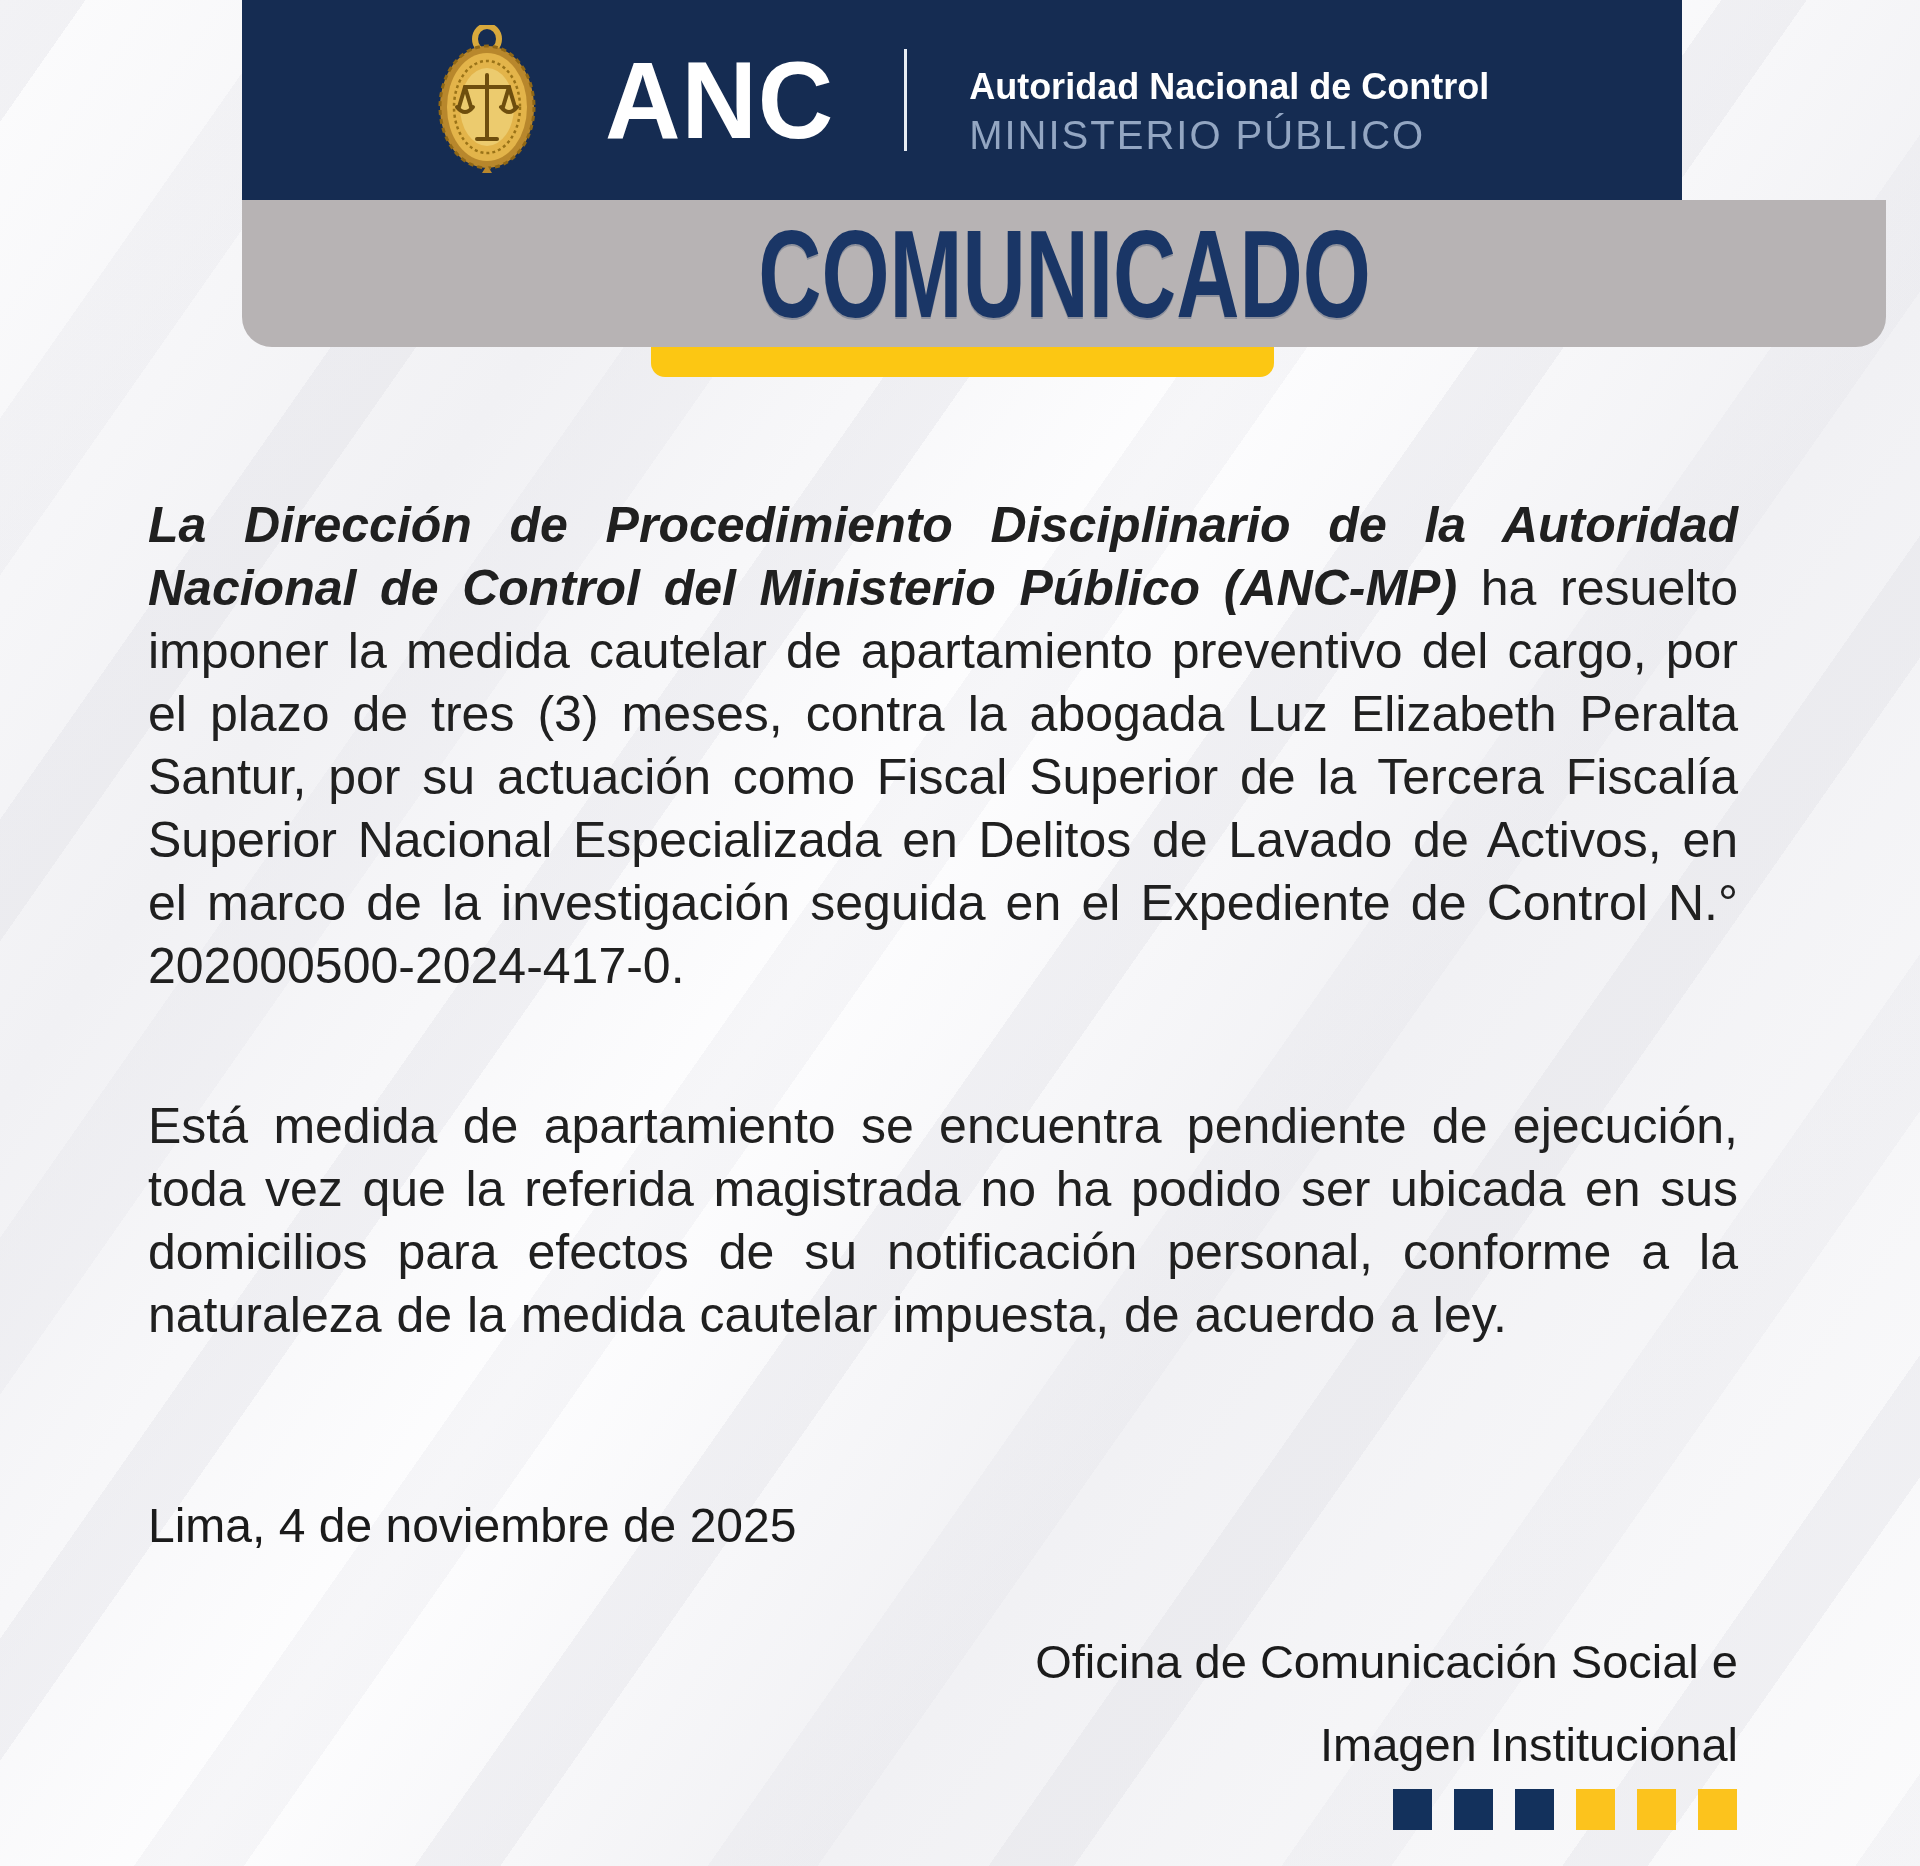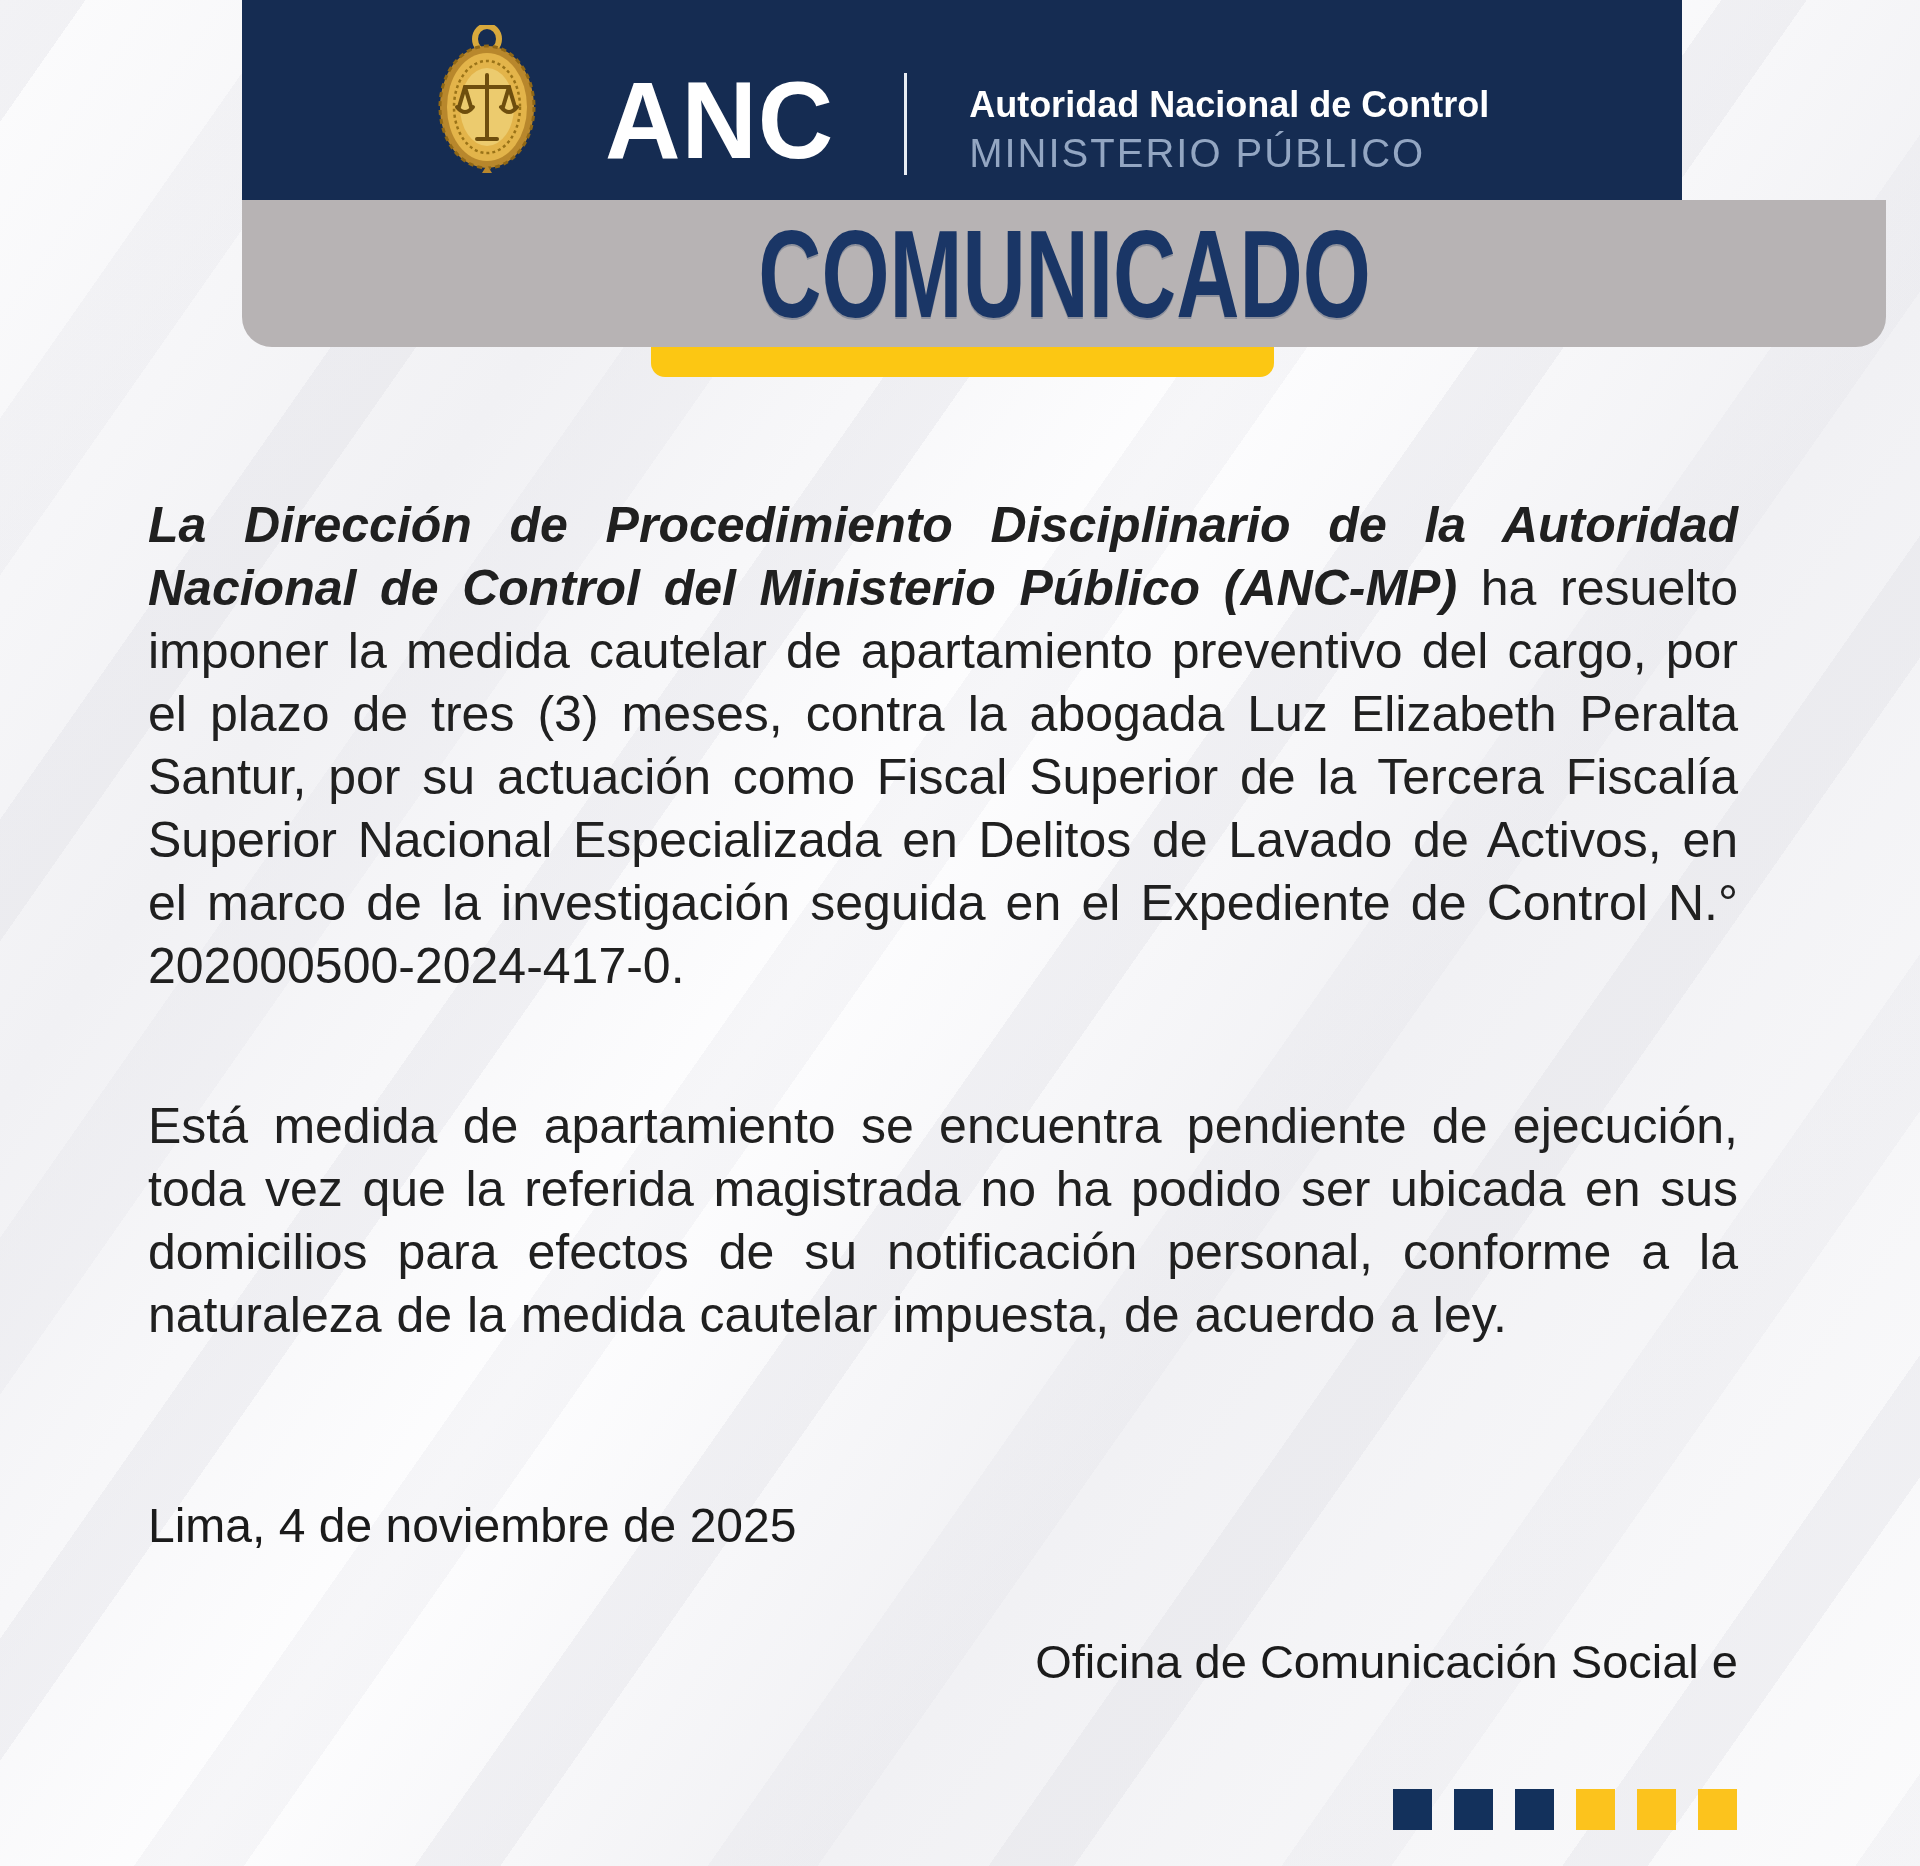--- a/index.html
+++ b/index.html
@@ -17,21 +17,21 @@
         rgba(255,255,255,0) 330px 470px),
       linear-gradient(125deg,#fcfcfd 0%,#f1f1f4 24%,#fdfdfe 46%,#f1f1f4 66%,#fbfbfc 100%);
   }
 
   
   .header-bar{
     position:absolute;left:242px;top:0;width:1440px;height:200px;
     background:#152c52;
     display:flex;align-items:center;justify-content:center;
   }
-  .header-inner{display:flex;align-items:flex-end;gap:40px;}
+  .header-inner{display:flex;align-items:center;gap:40px;}
   .seal{width:104px;height:150px;margin-right:26px;flex:0 0 auto;}
   .anc-acronym{
     color:#ffffff;font-weight:700;font-size:110px;line-height:1;
     transform:scaleX(.95);transform-origin:left center;
     letter-spacing:1px;margin-right:8px;
   }
   .header-divider{width:3px;height:102px;background:#e8edf4;margin:0 22px 0 10px;}
   .org-lines{display:flex;flex-direction:column;justify-content:center;}
   .org-line1{color:#ffffff;font-weight:700;font-size:36px;line-height:1.1;margin-top:24px;}
   .org-line2{color:#93a6c2;font-weight:400;font-size:40px;line-height:1.1;letter-spacing:2px;margin-top:6px;}
@@ -127,20 +127,21 @@
 
   <div class="body-text">
     <p class="para1"><span class="lead-bold">La Dirección de Procedimiento Disciplinario de la Autoridad Nacional de Control del Ministerio Público (ANC-MP)</span><span> ha resuelto imponer la medida cautelar de apartamiento preventivo del cargo, por el plazo de tres (3) meses, contra la abogada Luz Elizabeth Peralta Santur, por su actuación como Fiscal Superior de la Tercera Fiscalía Superior Nacional Especializada en Delitos de Lavado de Activos, en el marco de la investigación seguida en el Expediente de Control N.° 202000500-2024-417-0.</span></p>
     <p class="para2">Está medida de apartamiento se encuentra pendiente de ejecución, toda vez que la referida magistrada no ha podido ser ubicada en sus domicilios para efectos de su notificación personal, conforme a la naturaleza de la medida cautelar impuesta, de acuerdo a ley.</p>
   </div>
 
   <div class="dateline">Lima, 4 de noviembre de 2025</div>
 
   <div class="signature">
     <div>Oficina de Comunicación Social e</div>
+    <div>Imagen Institucional</div>
   </div>
 
   <div class="footer-squares">
       <div class="sq" style="background: rgb(19, 49, 92);"></div>
       <div class="sq" style="background: rgb(19, 49, 92);"></div>
       <div class="sq" style="background: rgb(19, 49, 92);"></div>
       <div class="sq" style="background: rgb(252, 195, 29);"></div>
       <div class="sq" style="background: rgb(252, 195, 29);"></div>
       <div class="sq" style="background: rgb(252, 195, 29);"></div>
     </div>

